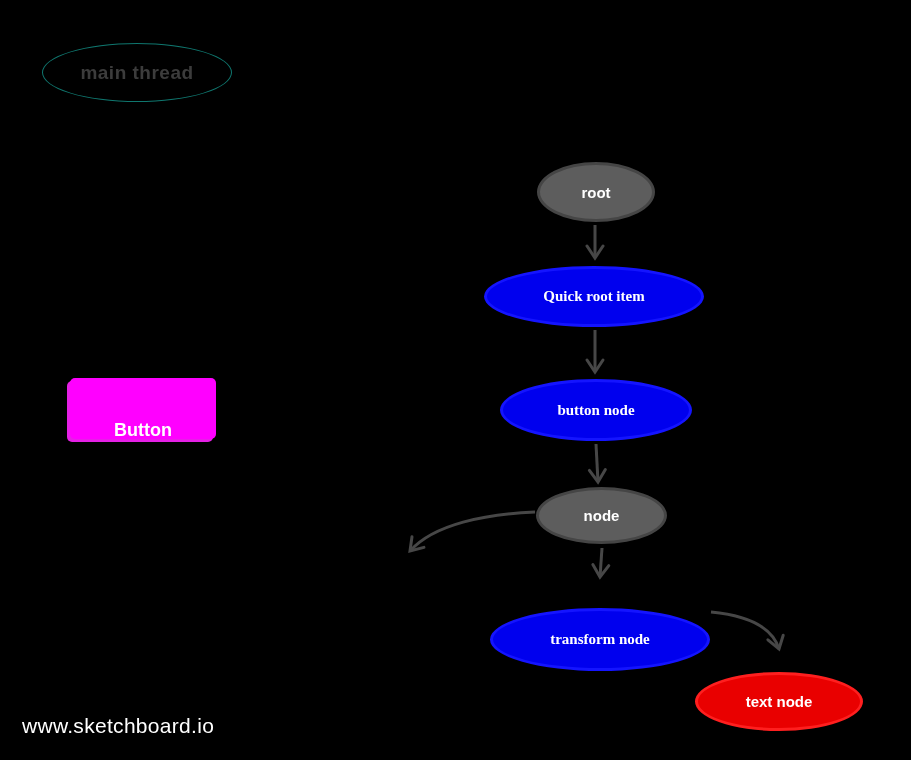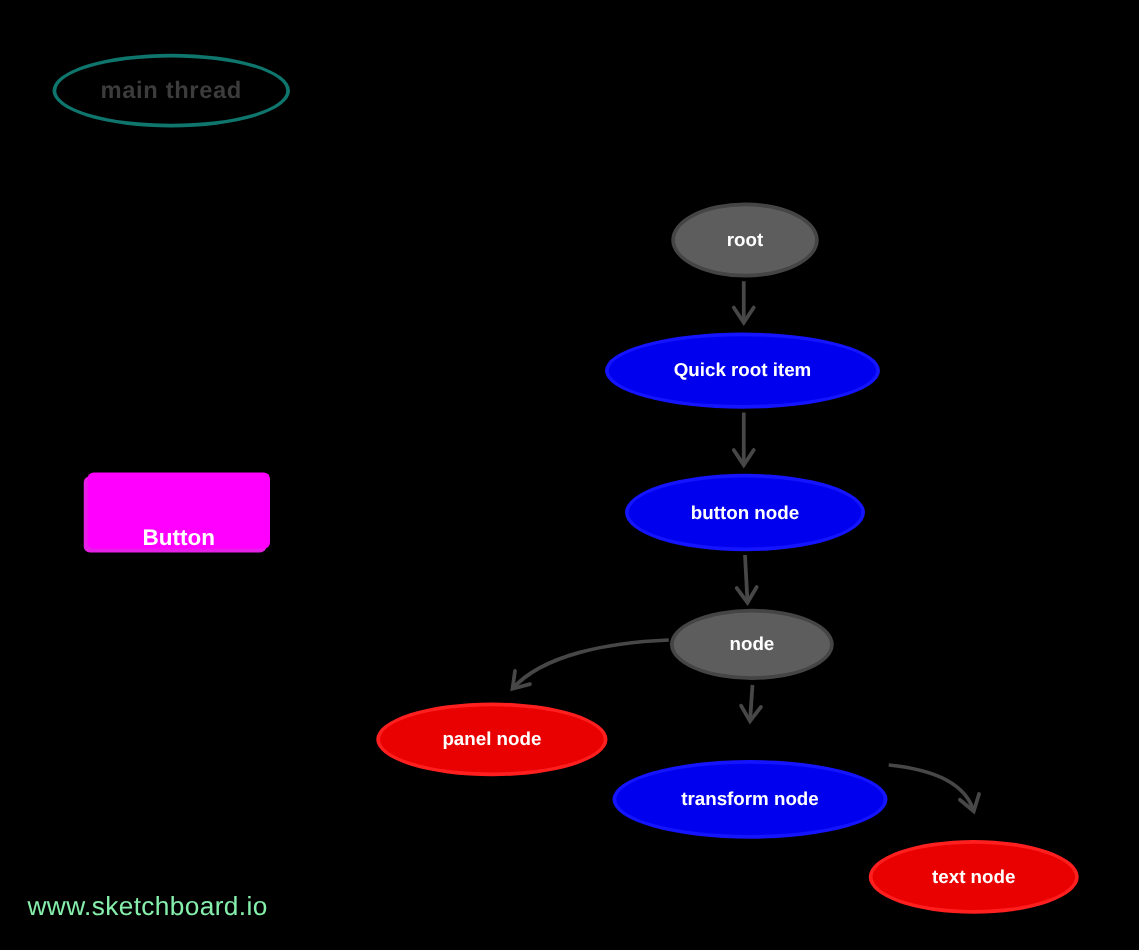--- a/index.html
+++ b/index.html
@@ -16,21 +16,21 @@
     overflow: hidden;
   }
   svg.edges {
     position: absolute;
     left: 0; top: 0;
     width: 911px; height: 760px;
   }
   
   .lane {
     position: absolute;
-    border: 3px solid #0f766e;
+    border: 1px solid #0f766e;
     border-radius: 50%;
     background: transparent;
     display: flex;
     align-items: center;
     justify-content: center;
     box-sizing: border-box;
   }
   .lane span {
     color: #3c3c3c;
     font-weight: bold;
@@ -51,21 +51,21 @@
     box-sizing: border-box;
     border: 3px solid transparent;
   }
   .node span {
     color: #ffffff;
     font-weight: bold;
     font-size: 15px;
     white-space: nowrap;
   }
   .node.gray { background: #5d5d5d; border-color: #454545; }
-  .node.blue { background: #0000ee; border-color: #1414ff; }
+  .node.blue { background: #0000ee; border-color: #1414ff; font-family: Liberation Serif, serif; }
   .node.red  { background: #e90000; border-color: #ff1f1f; }
 
   #n-root      { left: 537px; top: 162px; width: 118px; height: 60px; }
   #n-quick     { left: 484px; top: 266px; width: 220px; height: 61px; }
   #n-buttonnode{ left: 500px; top: 379px; width: 192px; height: 62px; }
   #n-node      { left: 536px; top: 487px; width: 131px; height: 57px; }
   #n-panel     { left: 301px; top: 562px; width: 185px; height: 59px; }
   #n-transform { left: 490px; top: 608px; width: 220px; height: 63px; align-items: center; }
   #n-text      { left: 695px; top: 672px; width: 168px; height: 59px; }
 
@@ -86,21 +86,21 @@
     color: #ffffff;
     font-weight: bold;
     font-size: 18px;
     margin-top: 44px;
   }
 
   
   .watermark {
     position: absolute;
     left: 22px; top: 714px;
-    color: #86efac;
+    color: #ffffff;
     font-size: 21px;
     letter-spacing: 0.3px;
   }
 </style>
 </head>
 <body>
 
 <div class="stage">
 
   <svg class="edges" viewBox="0 0 911 760" xmlns="http://www.w3.org/2000/svg">
@@ -126,23 +126,20 @@
   </div>
   <div class="node blue" id="n-quick">
     <span>Quick root item</span>
   </div>
   <div class="node blue" id="n-buttonnode">
     <span>button node</span>
   </div>
   <div class="node gray" id="n-node">
     <span>node</span>
   </div>
-  <div class="node red" id="n-panel">
-    <span>panel node</span>
-  </div>
   <div class="node blue" id="n-transform">
     <span>transform node</span>
   </div>
   <div class="node red" id="n-text">
     <span>text node</span>
   </div>
 
   <div class="uibutton">
     <span>Button</span>
   </div>

